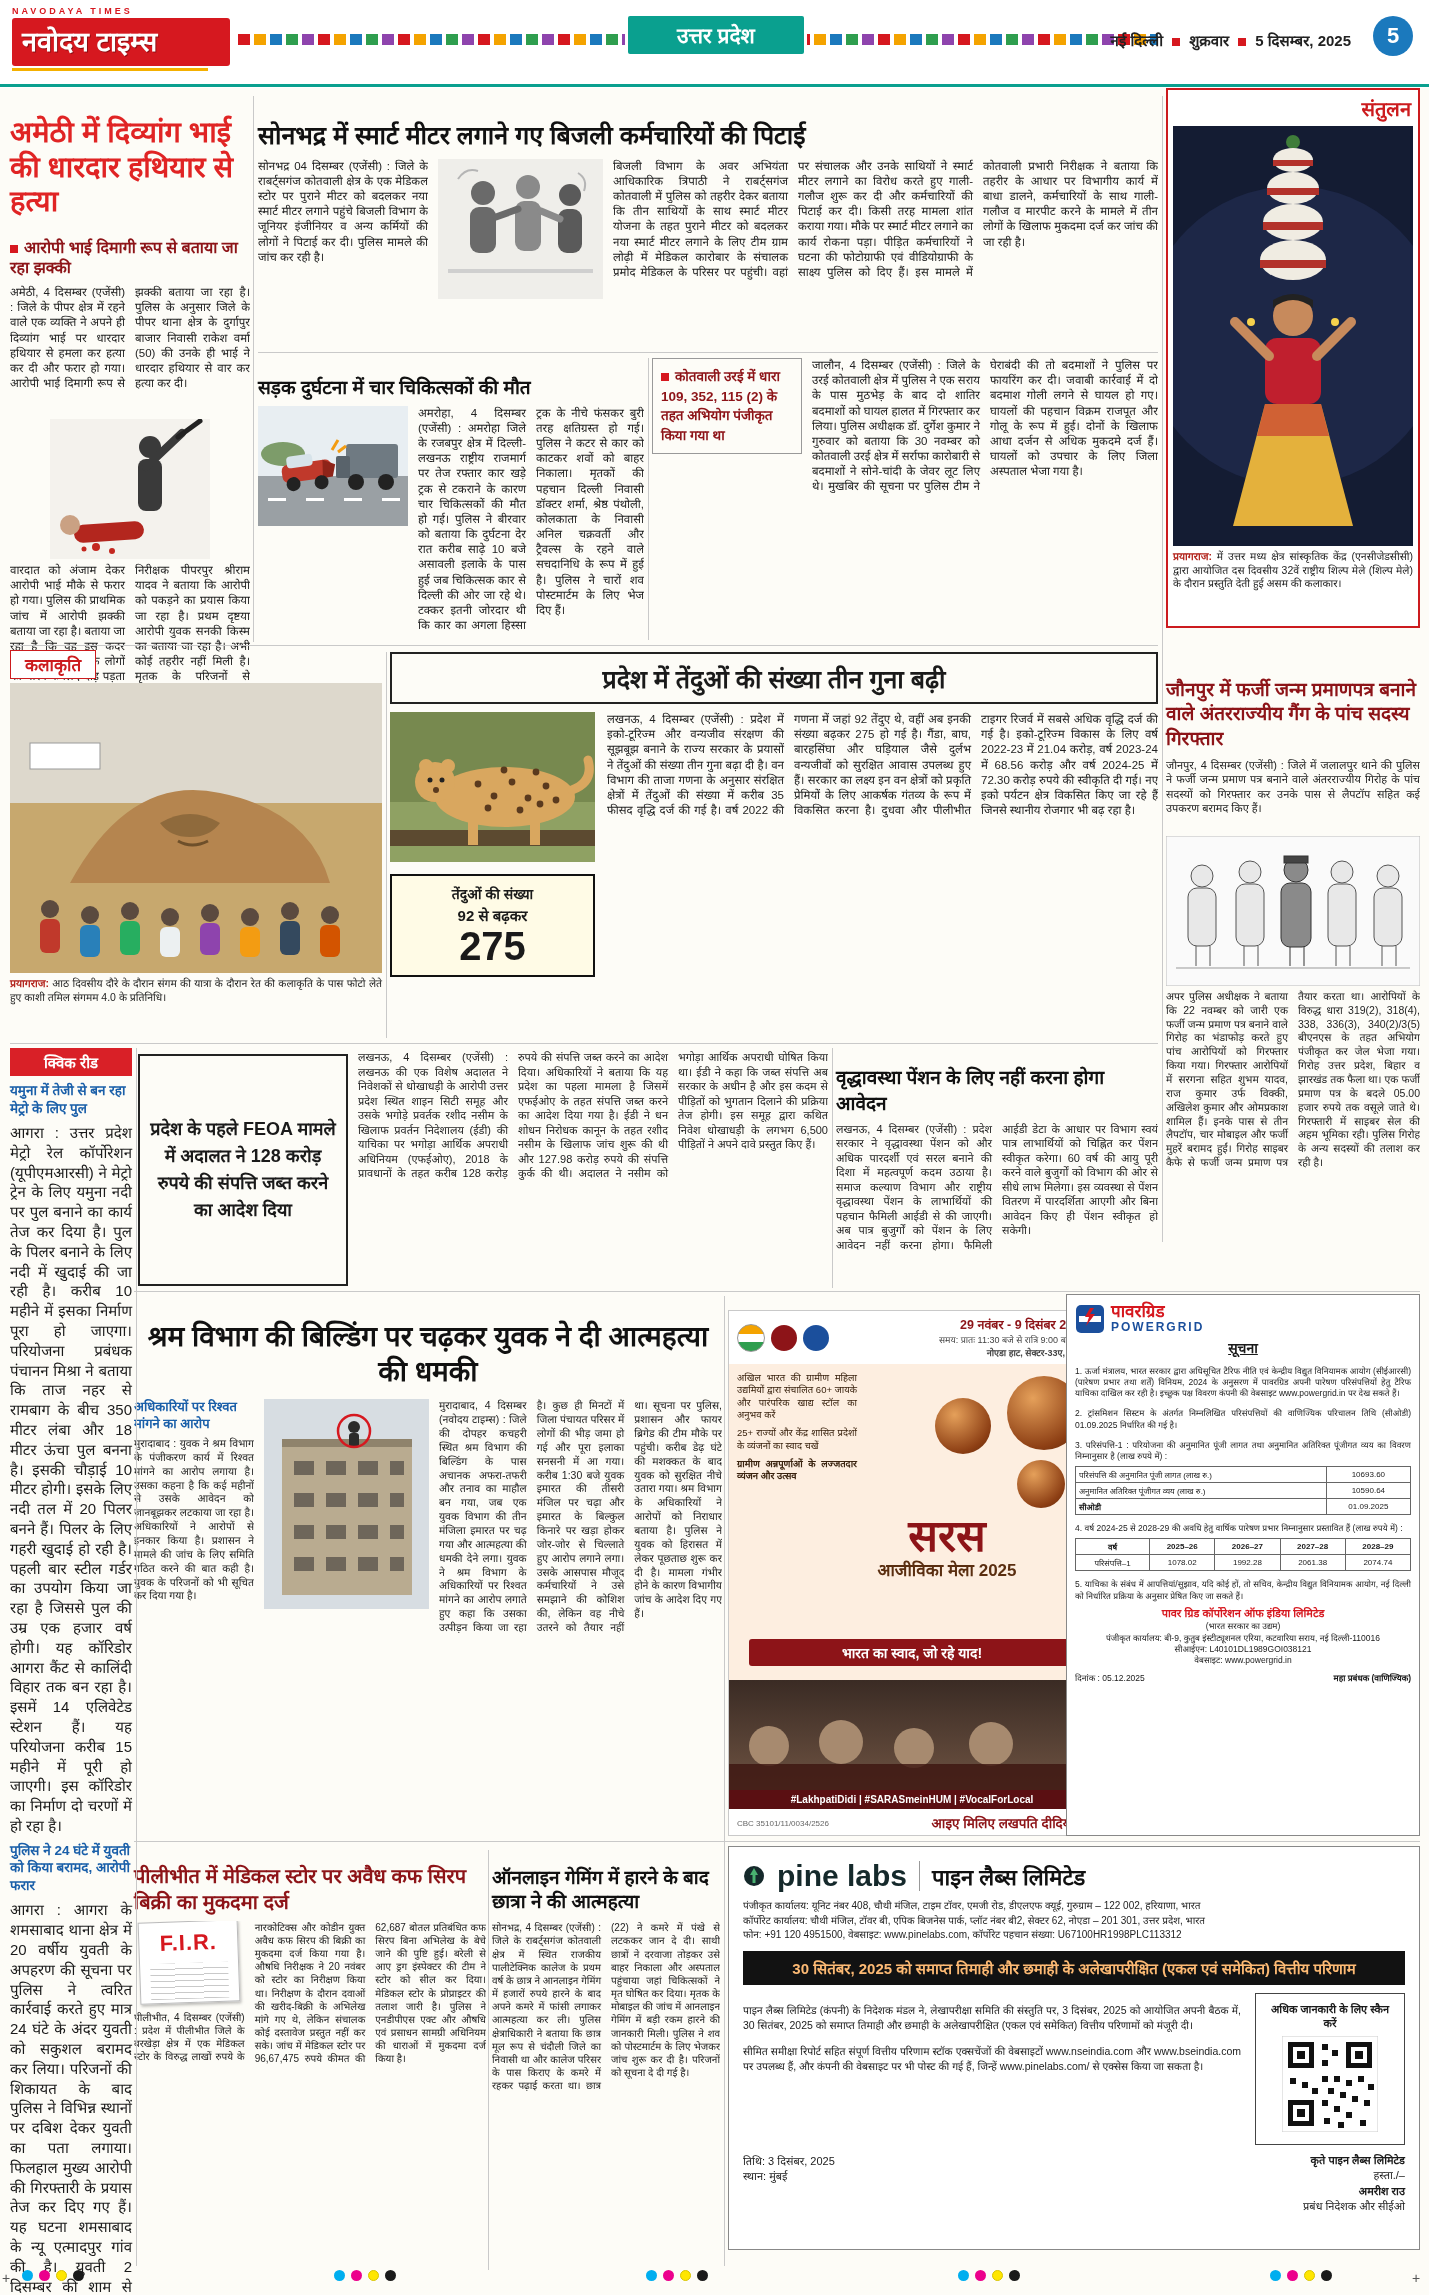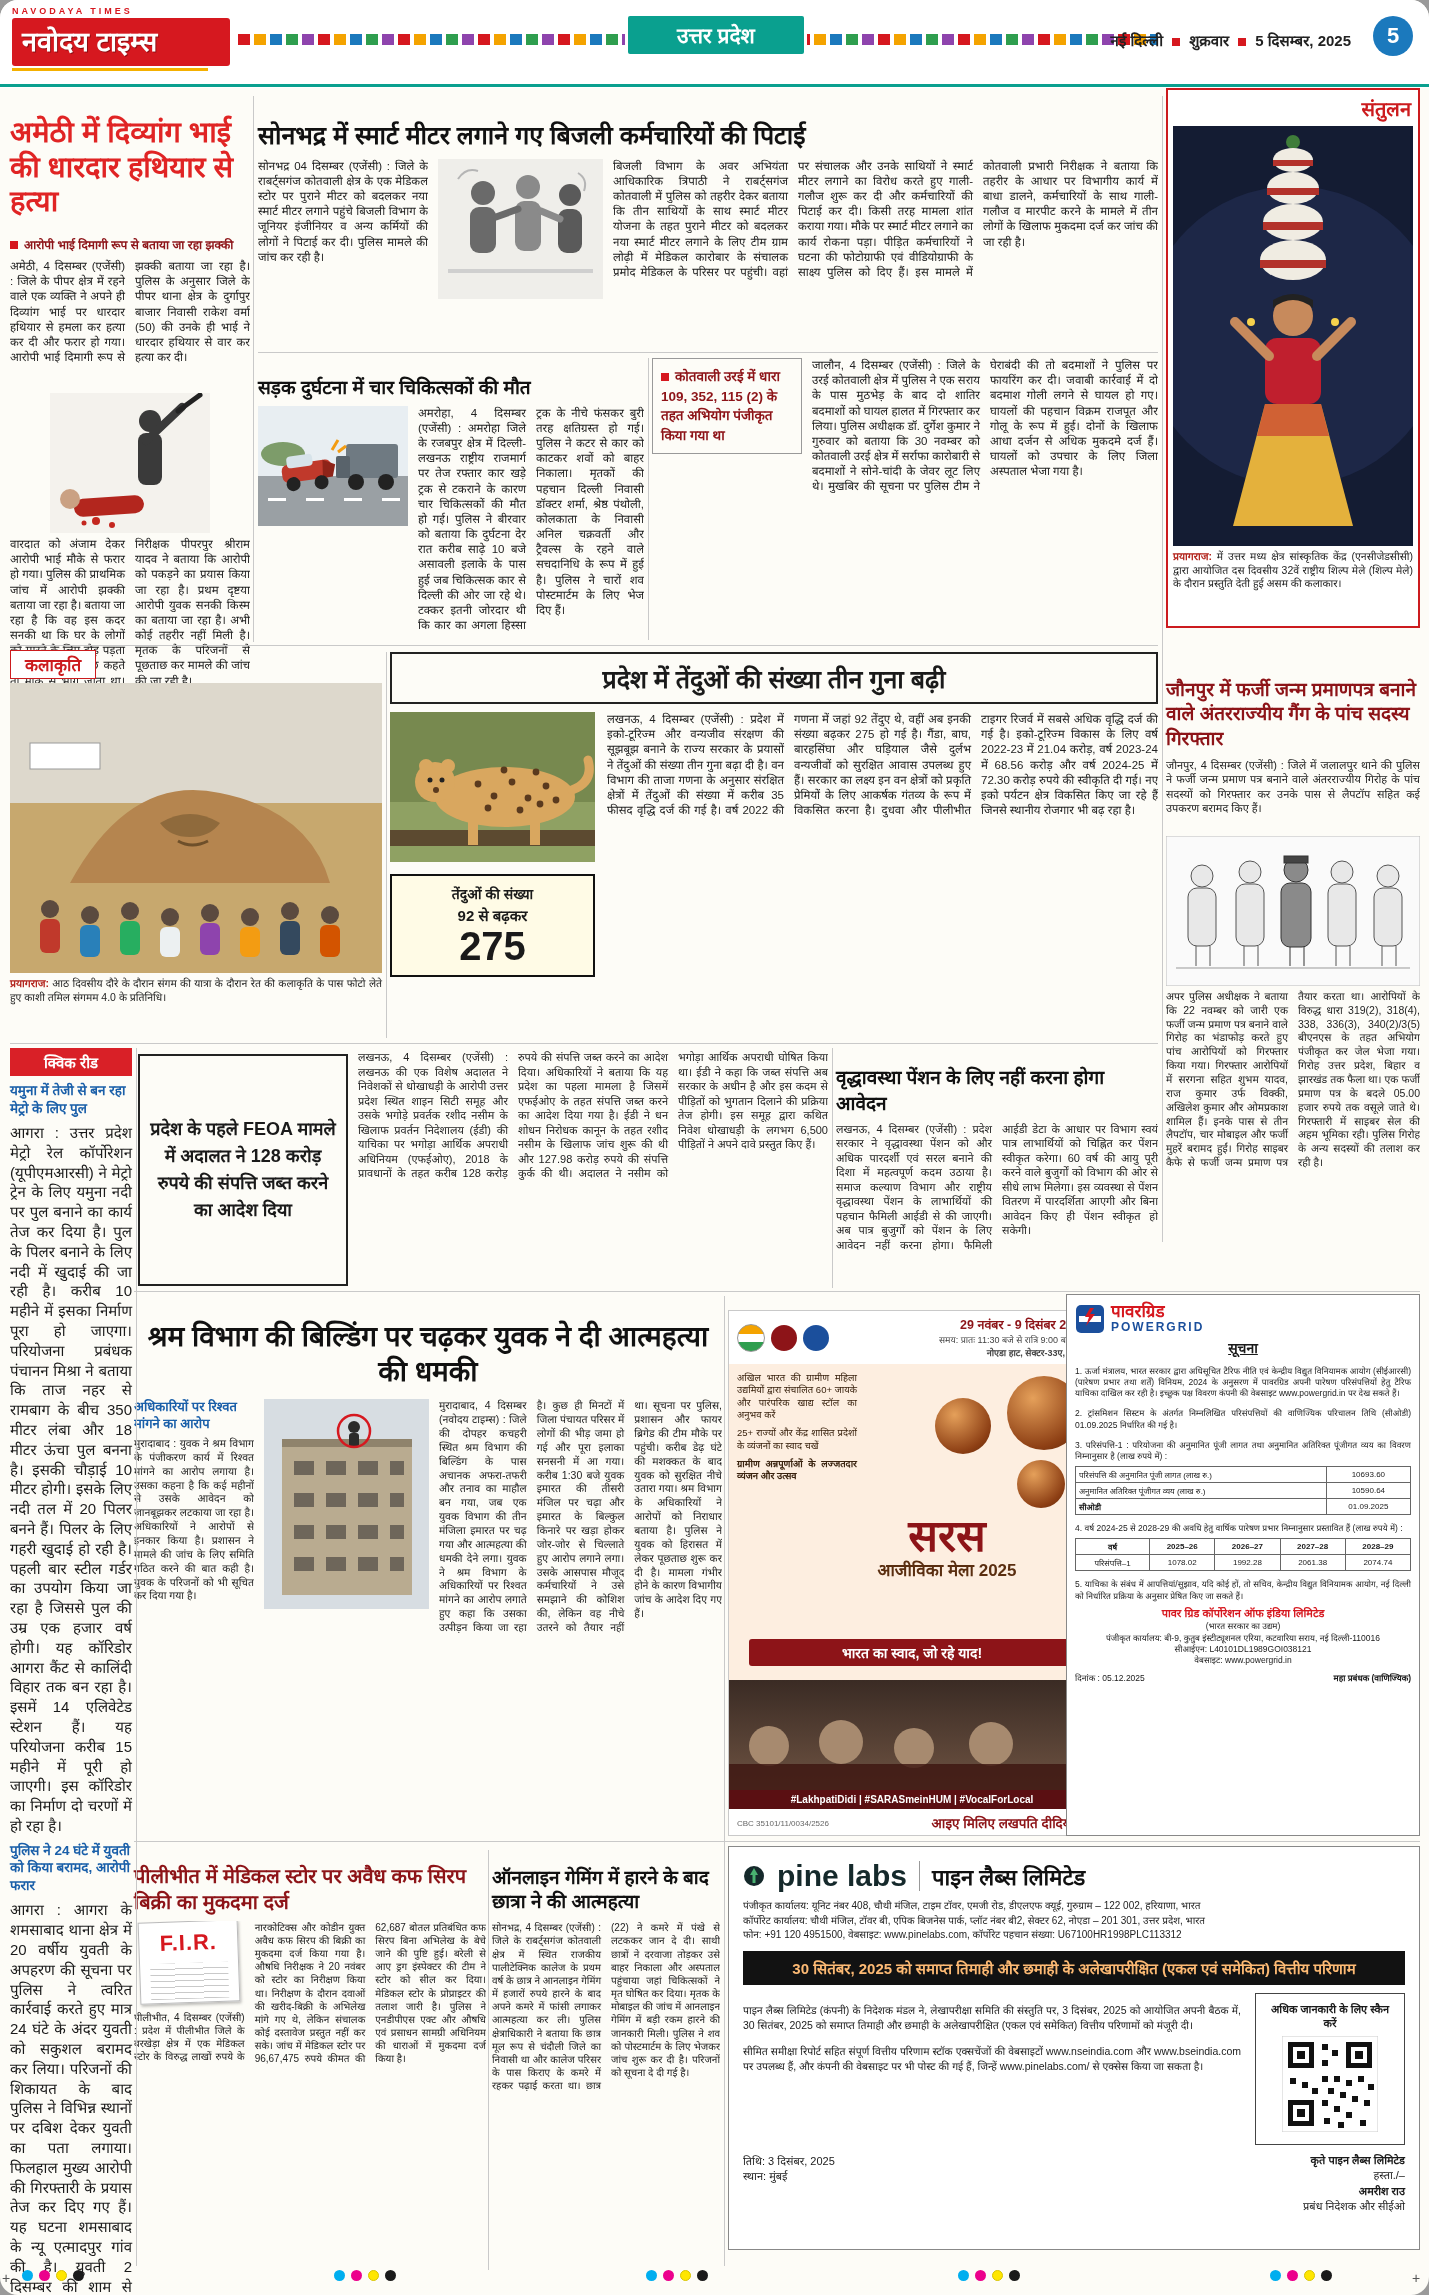--- a/index.html
+++ b/index.html
@@ -1,17 +1,17 @@
 <!DOCTYPE html>
 <html><head>
 <meta charset="utf-8">
 <style>
   html,body{margin:0;padding:0;background:#9a9a9a;}
   .page{position:relative;width:1429px;height:2295px;margin:0 auto;background:#fdfcf7;
-        font-family:"Liberation Sans","DejaVu Sans",sans-serif;color:#1a1a1a;overflow:hidden;border-radius:18px;}
+        font-family:"Liberation Sans","DejaVu Sans",sans-serif;color:#1a1a1a;overflow:hidden;}
   .abs{position:absolute;}
   .body-txt{font-size:11.5px;line-height:1.32;text-align:justify;color:#222;overflow:hidden;}
   .cols2{column-count:2;column-gap:10px;}
   .cols3{column-count:3;column-gap:10px;}
   .hairline-v{position:absolute;width:1px;background:#c9c9c9;}
   .hairline-h{position:absolute;height:1px;background:#c9c9c9;}
 
   
   #masthead{left:0;top:0;width:1429px;height:88px;background:#fff;}
   #masthead .rule{position:absolute;left:0;top:84px;width:1429px;height:3px;background:#0aa08f;}
@@ -26,21 +26,21 @@
   .section-box{position:absolute;left:628px;top:16px;width:176px;height:38px;background:#0aa08f;color:#fff;
      font-weight:800;font-size:21px;display:flex;align-items:center;justify-content:center;border-radius:2px;
      box-shadow:0 0 0 3px #fff;}
   .dateline{position:absolute;right:78px;top:30px;font-size:15px;font-weight:bold;color:#222;white-space:nowrap;}
   .sq{display:inline-block;width:8px;height:8px;background:#d6181f;margin:0 9px 0 9px;}
   .pagenum{position:absolute;right:16px;top:16px;width:40px;height:40px;border-radius:50%;background:#1b79bd;
      color:#fff;font-weight:800;font-size:22px;display:flex;align-items:center;justify-content:center;}
 
   
   .hl{font-weight:800;color:#111;}
-  .kicker{font-size:12px;font-weight:bold;color:#8d1418;line-height:1.3;margin:6px 0;}
+  .kicker{font-size:16px;font-weight:bold;color:#8d1418;line-height:1.3;margin:6px 0;}
   .kicker .sq{margin:0 6px 0 0;}
   .caption{font-size:10.5px;line-height:1.3;color:#222;text-align:justify;margin-top:4px;}
   .caption b{color:#b3261e;}
 
   #sec-amethi{left:10px;top:96px;width:240px;height:546px;}
   #sec-amethi .hl{font-size:29px;line-height:1.18;color:#e02424;}
   #sec-sonbhadra{left:258px;top:96px;width:900px;height:252px;}
   #sec-sonbhadra .hl{font-size:25px;margin-bottom:8px;}
   #sec-santulan{left:1166px;top:88px;width:254px;height:556px;}
   .santulan-frame{border:2px solid #cc1b1e;padding:5px;background:#fff;height:540px;box-sizing:border-box;}

